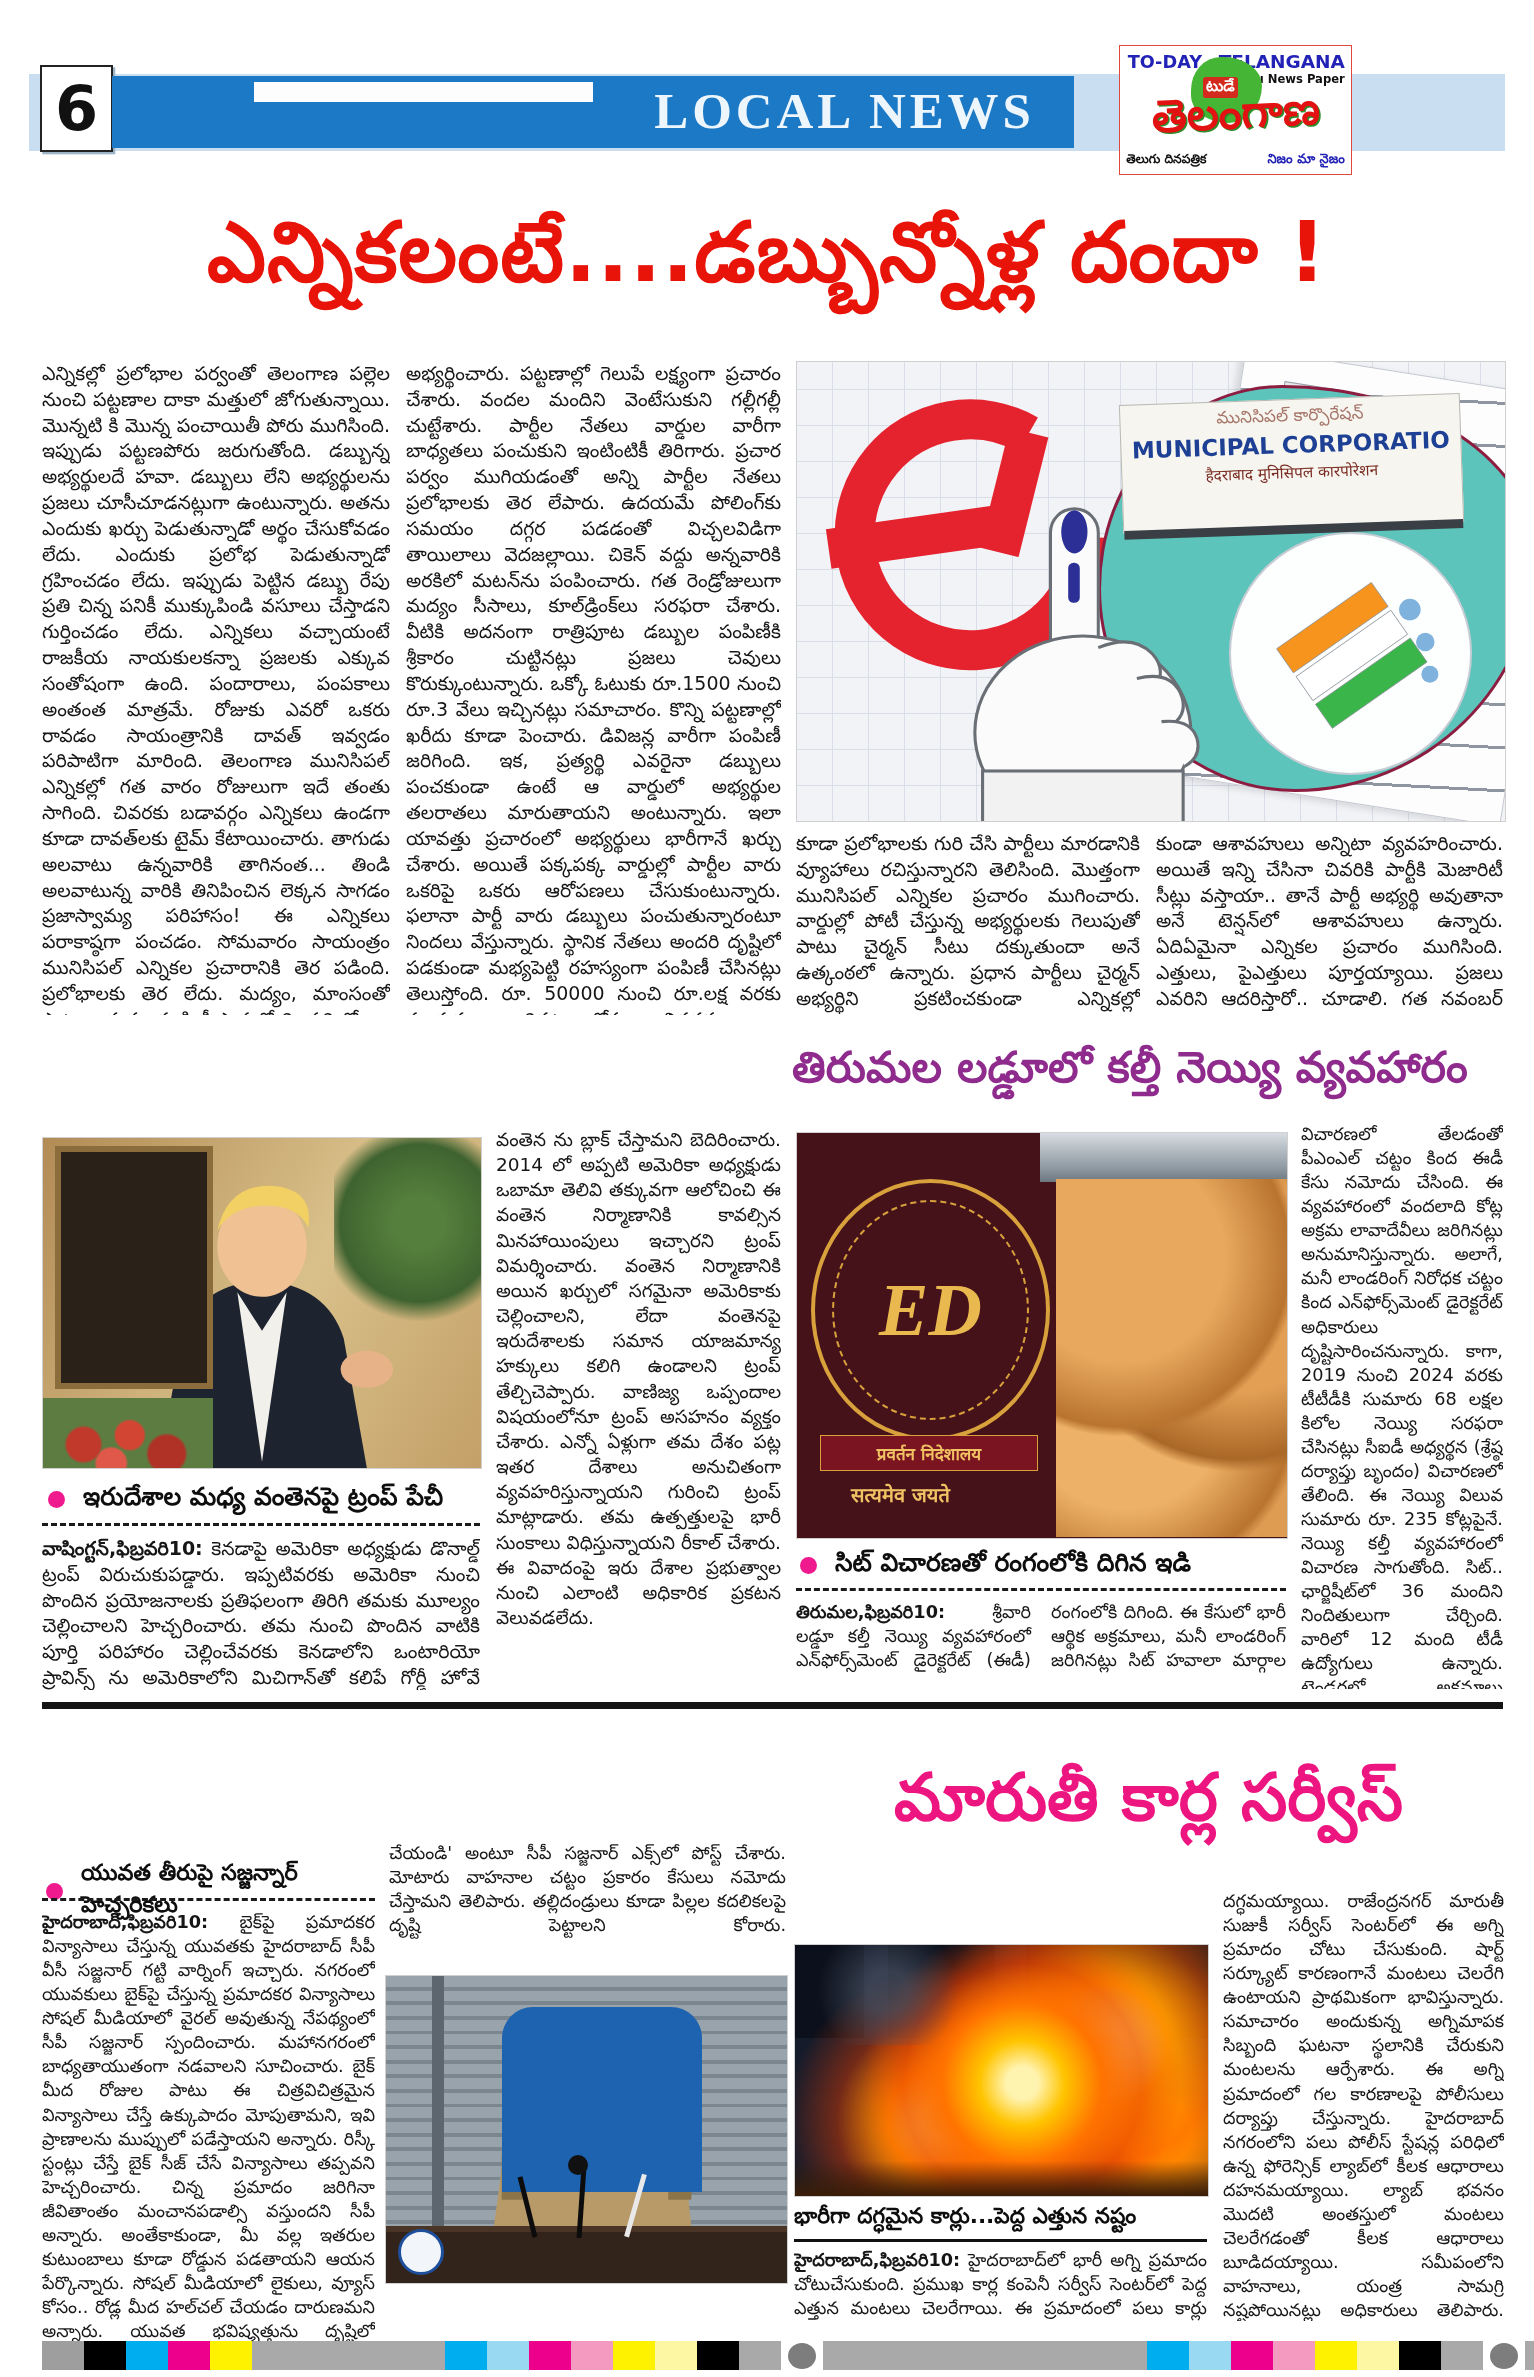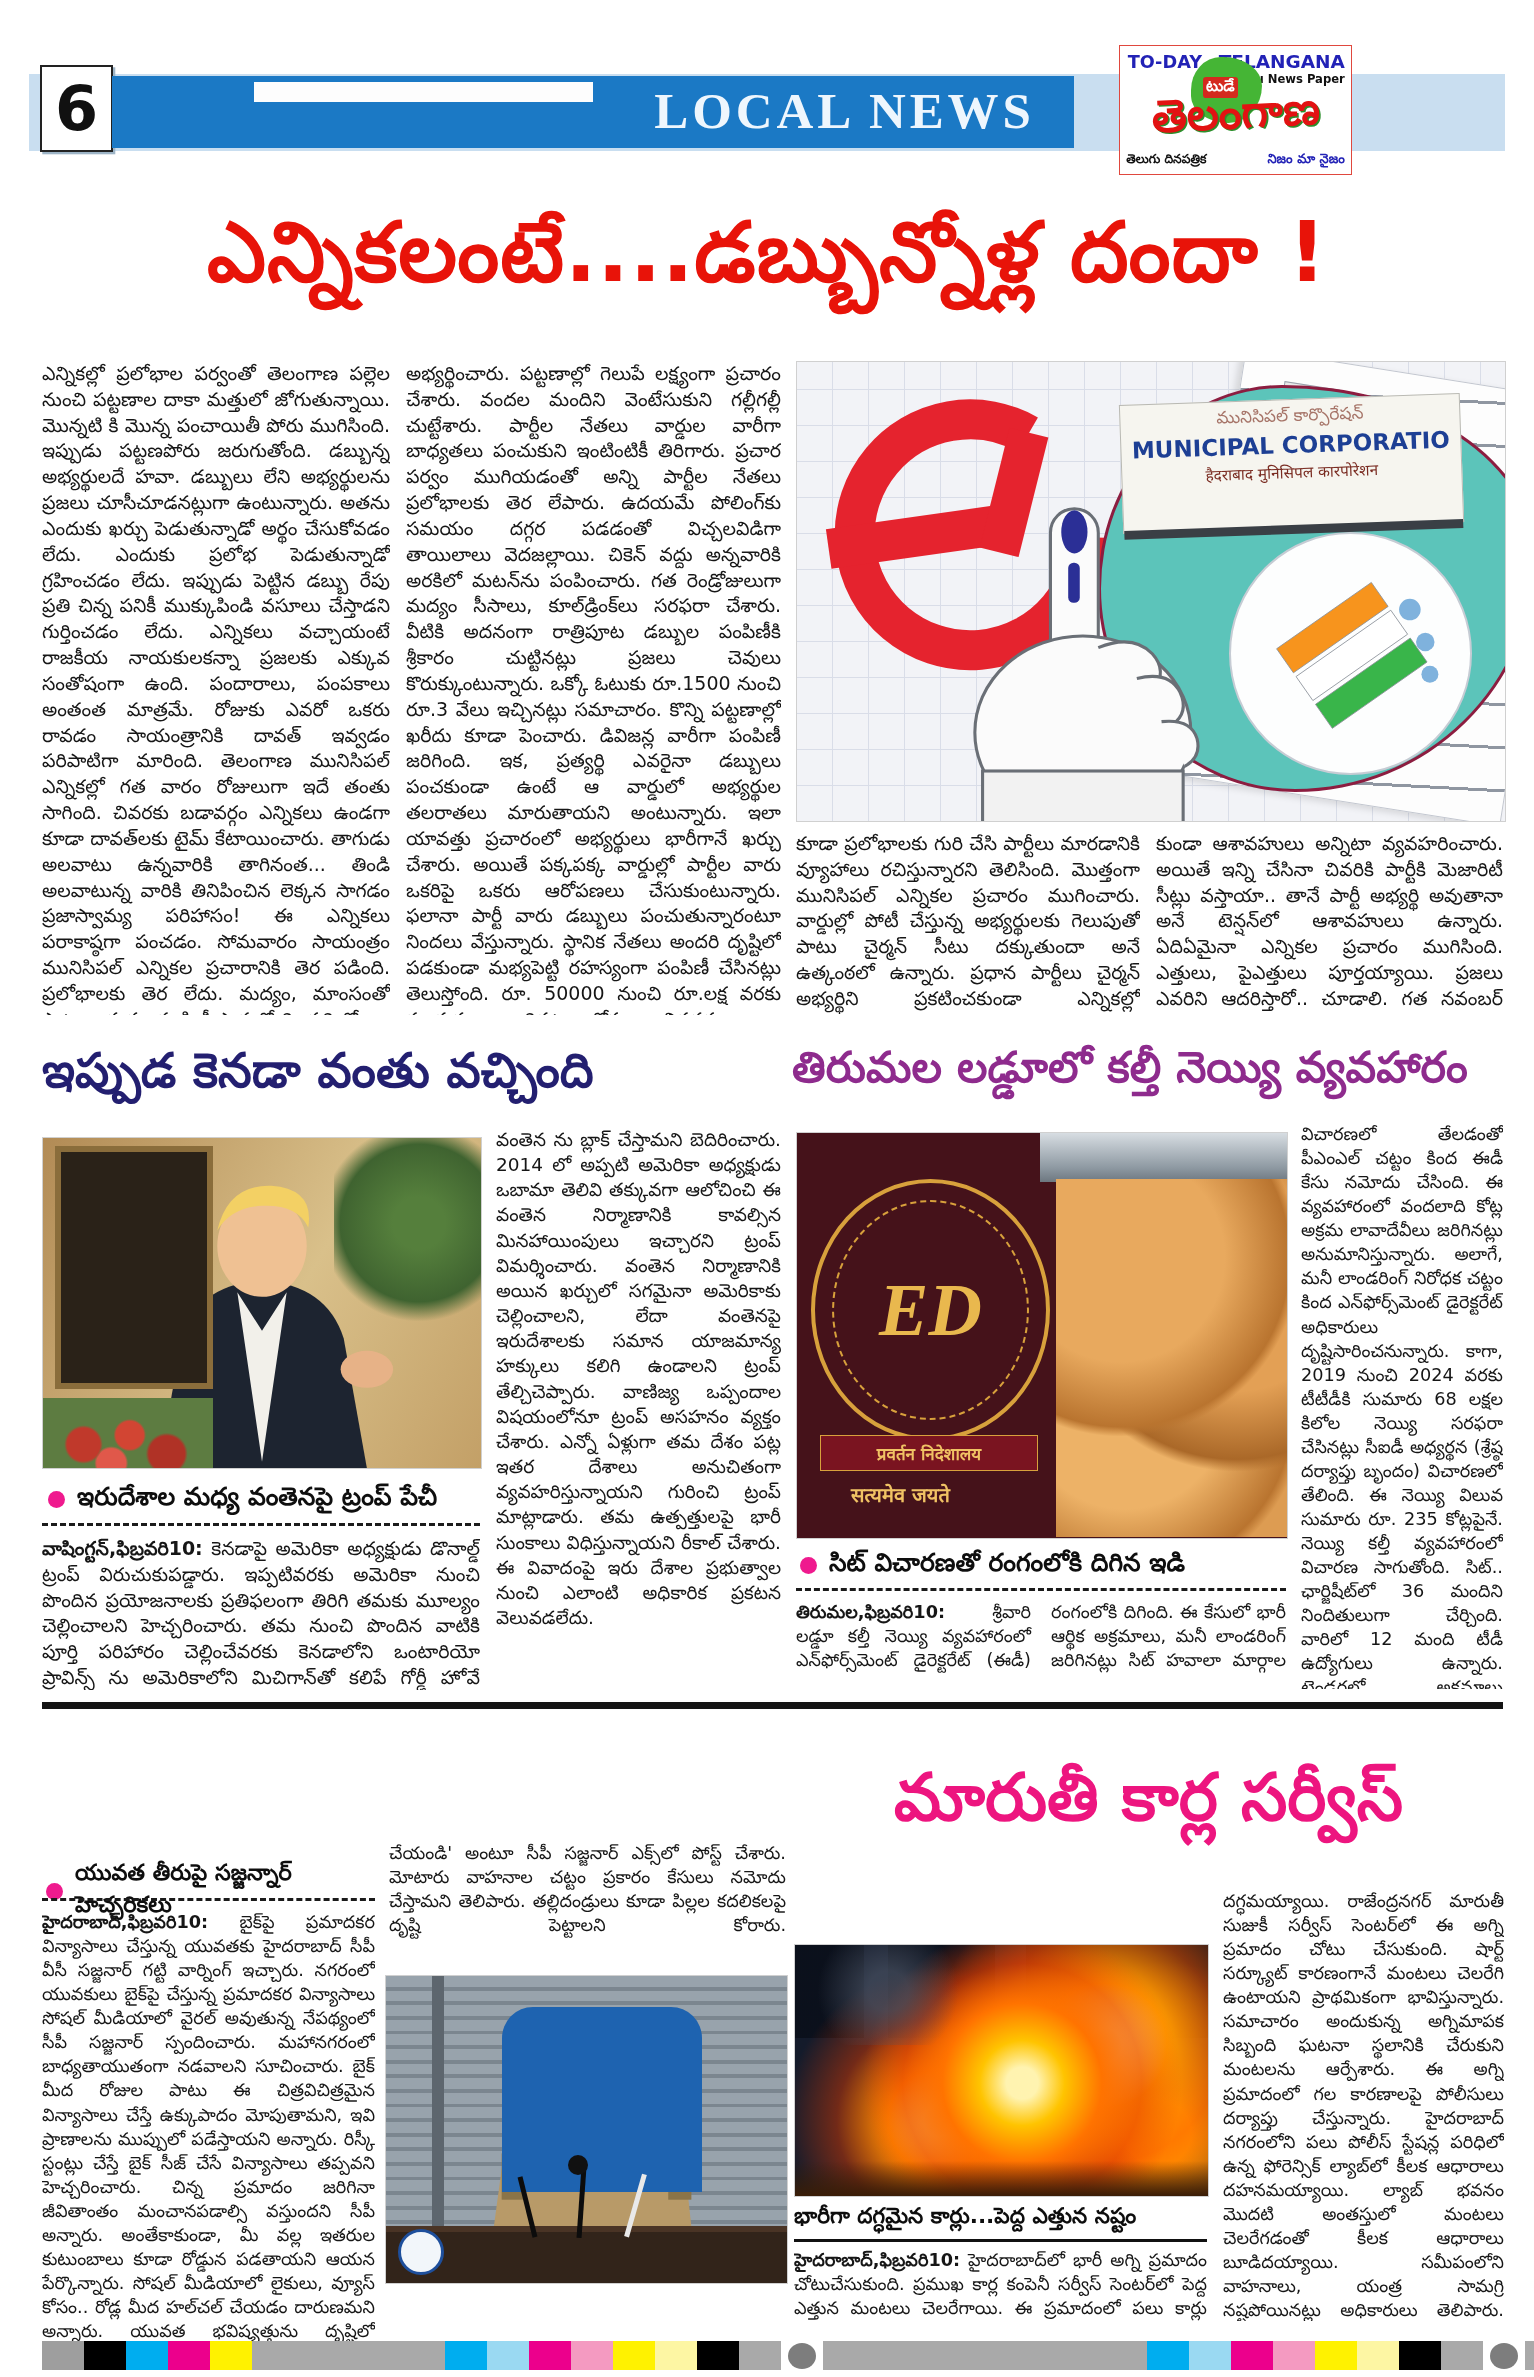--- a/index.html
+++ b/index.html
@@ -1,21 +1,21 @@
 <!DOCTYPE html>
 <html style="font-size:12.3px"><head>
 <meta charset="utf-8">
 <style>
   html,body{margin:0;padding:0;background:#ececec;}
   #page{position:relative;width:1534px;height:2377px;background:#ffffff;overflow:hidden;
         font-family:"DejaVu Sans",sans-serif;color:#151515;}
   .abs{position:absolute;}
   .body-text{font-size:19px;line-height:1.36;text-align:justify;text-align-last:justify;color:#161616;}
   .body-text .dl{font-weight:bold;}
-  .subhead{display:flex;align-items:center;gap:12px;font-weight:bold;color:#0e0e0e;}
+  .subhead{display:flex;align-items:center;gap:18px;font-weight:bold;color:#0e0e0e;}
   .dot{width:17px;height:17px;border-radius:50%;background:#ef1a8e;flex:0 0 auto;}
   .dashline{border-top:3.1px dashed #1b1b1b;}
   .imgframe{overflow:hidden;border:0.8px solid #d0d0d0;background:#ddd;}
   .headline-red{font-weight:800;color:#e81309;text-align:center;letter-spacing:0.8px;}
   .headline-navy{font-weight:800;color:#231f70;}
   .headline-purple{font-weight:800;color:#8e2b8d;}
   .headline-orange{font-weight:800;color:#f26a21;}
   .headline-pink{font-weight:800;color:#ed157f;text-align:center;}
   .grid-bg{background:
      repeating-linear-gradient(0deg,transparent 0 35px,#d9dde8 35px 36px),
@@ -111,21 +111,20 @@
         <rect x="120" y="350" width="260" height="70" fill="#f2f2f2"></rect>
       </g>
       <ellipse cx="239" cy="40" rx="17" ry="28" fill="#2b2f96"></ellipse>
       <rect x="231" y="80" width="15" height="52" rx="7" fill="#2b2f96"></rect>
     </svg>
   </div>
 
   <div class="abs body-text" style="left:796px;top:831px;width:344px;height:183px;overflow:hidden;">కూడా ప్రలోభాలకు గురి చేసి పార్టీలు మారడానికి వ్యూహాలు రచిస్తున్నారని తెలిసింది. మొత్తంగా మునిసిపల్ ఎన్నికల ప్రచారం ముగించారు. వార్డుల్లో పోటీ చేస్తున్న అభ్యర్థులకు గెలుపుతో పాటు చైర్మన్ సీటు దక్కుతుందా అనే ఉత్కంఠలో ఉన్నారు. ప్రధాన పార్టీలు చైర్మన్ అభ్యర్థిని ప్రకటించకుండా ఎన్నికల్లో వ్యూహాత్మకంగా దిగాయి. చైర్మన్ సీట్లపై ఆశతో ఆశావహులు భారీగా ఖర్చు పెట్టారు. ఫలితాలపై సర్వత్రా ఆసక్తి నెలకొంది.</div>
   <div class="abs body-text" style="left:1156px;top:831px;width:347px;height:183px;overflow:hidden;">కుండా ఆశావహులు అన్నిటా వ్యవహరించారు. అయితే ఇన్ని చేసినా చివరికి పార్టీకి మెజారిటీ సీట్లు వస్తాయా.. తానే పార్టీ అభ్యర్థి అవుతానా అనే టెన్షన్‌లో ఆశావహులు ఉన్నారు. ఏదిఏమైనా ఎన్నికల ప్రచారం ముగిసింది. ఎత్తులు, పైఎత్తులు పూర్తయ్యాయి. ప్రజలు ఎవరిని ఆదరిస్తారో.. చూడాలి. గత నవంబర్ ఎన్నికల్లో డబ్బులు తీసుకుని ఓటు వేసిన వైనం మరువలేదు. ఈసారి ఓటరు మనసు ఎలా ఉంటుందో వేచి చూడాలి.</div>
 
-  <div class="abs headline-navy" style="left:42px;top:1042px;width:732px;font-size:48px;">ఇప్పుడ కెనడా వంతు వచ్చింది</div>
 
   <div class="abs imgframe" style="left:42px;top:1137px;width:438px;height:330px;background:linear-gradient(120deg,#b28b55,#d9c08a 55%,#c3a067);">
     <div style="position:absolute;left:12.3px;top:7.7px;width:146px;height:231px;background:#2a2218;border:6.2px solid #8a6d3b;"></div>
     <div style="position:absolute;right:-23px;top:-15.4px;width:170px;height:200px;background:radial-gradient(circle,#557f3c 20%,#3f6330 60%,transparent 75%);"></div>
     <svg width="438" height="330" viewBox="0 0 568 428">
       <path d="M150,428 L180,260 Q200,190 284,185 Q368,190 390,260 L420,428 Z" fill="#1d2430"></path>
       <path d="M252,200 L284,250 L316,200 L284,420 Z" fill="#f2f0ea"></path>
       <ellipse cx="284" cy="140" rx="58" ry="66" fill="#efc193"></ellipse>
       <path d="M226,120 Q240,60 296,62 Q352,66 344,116 Q330,86 284,88 Q244,90 226,120 Z" fill="#f3d064"></path>
       <ellipse cx="150" cy="300" rx="34" ry="24" fill="#e7b287"></ellipse>

